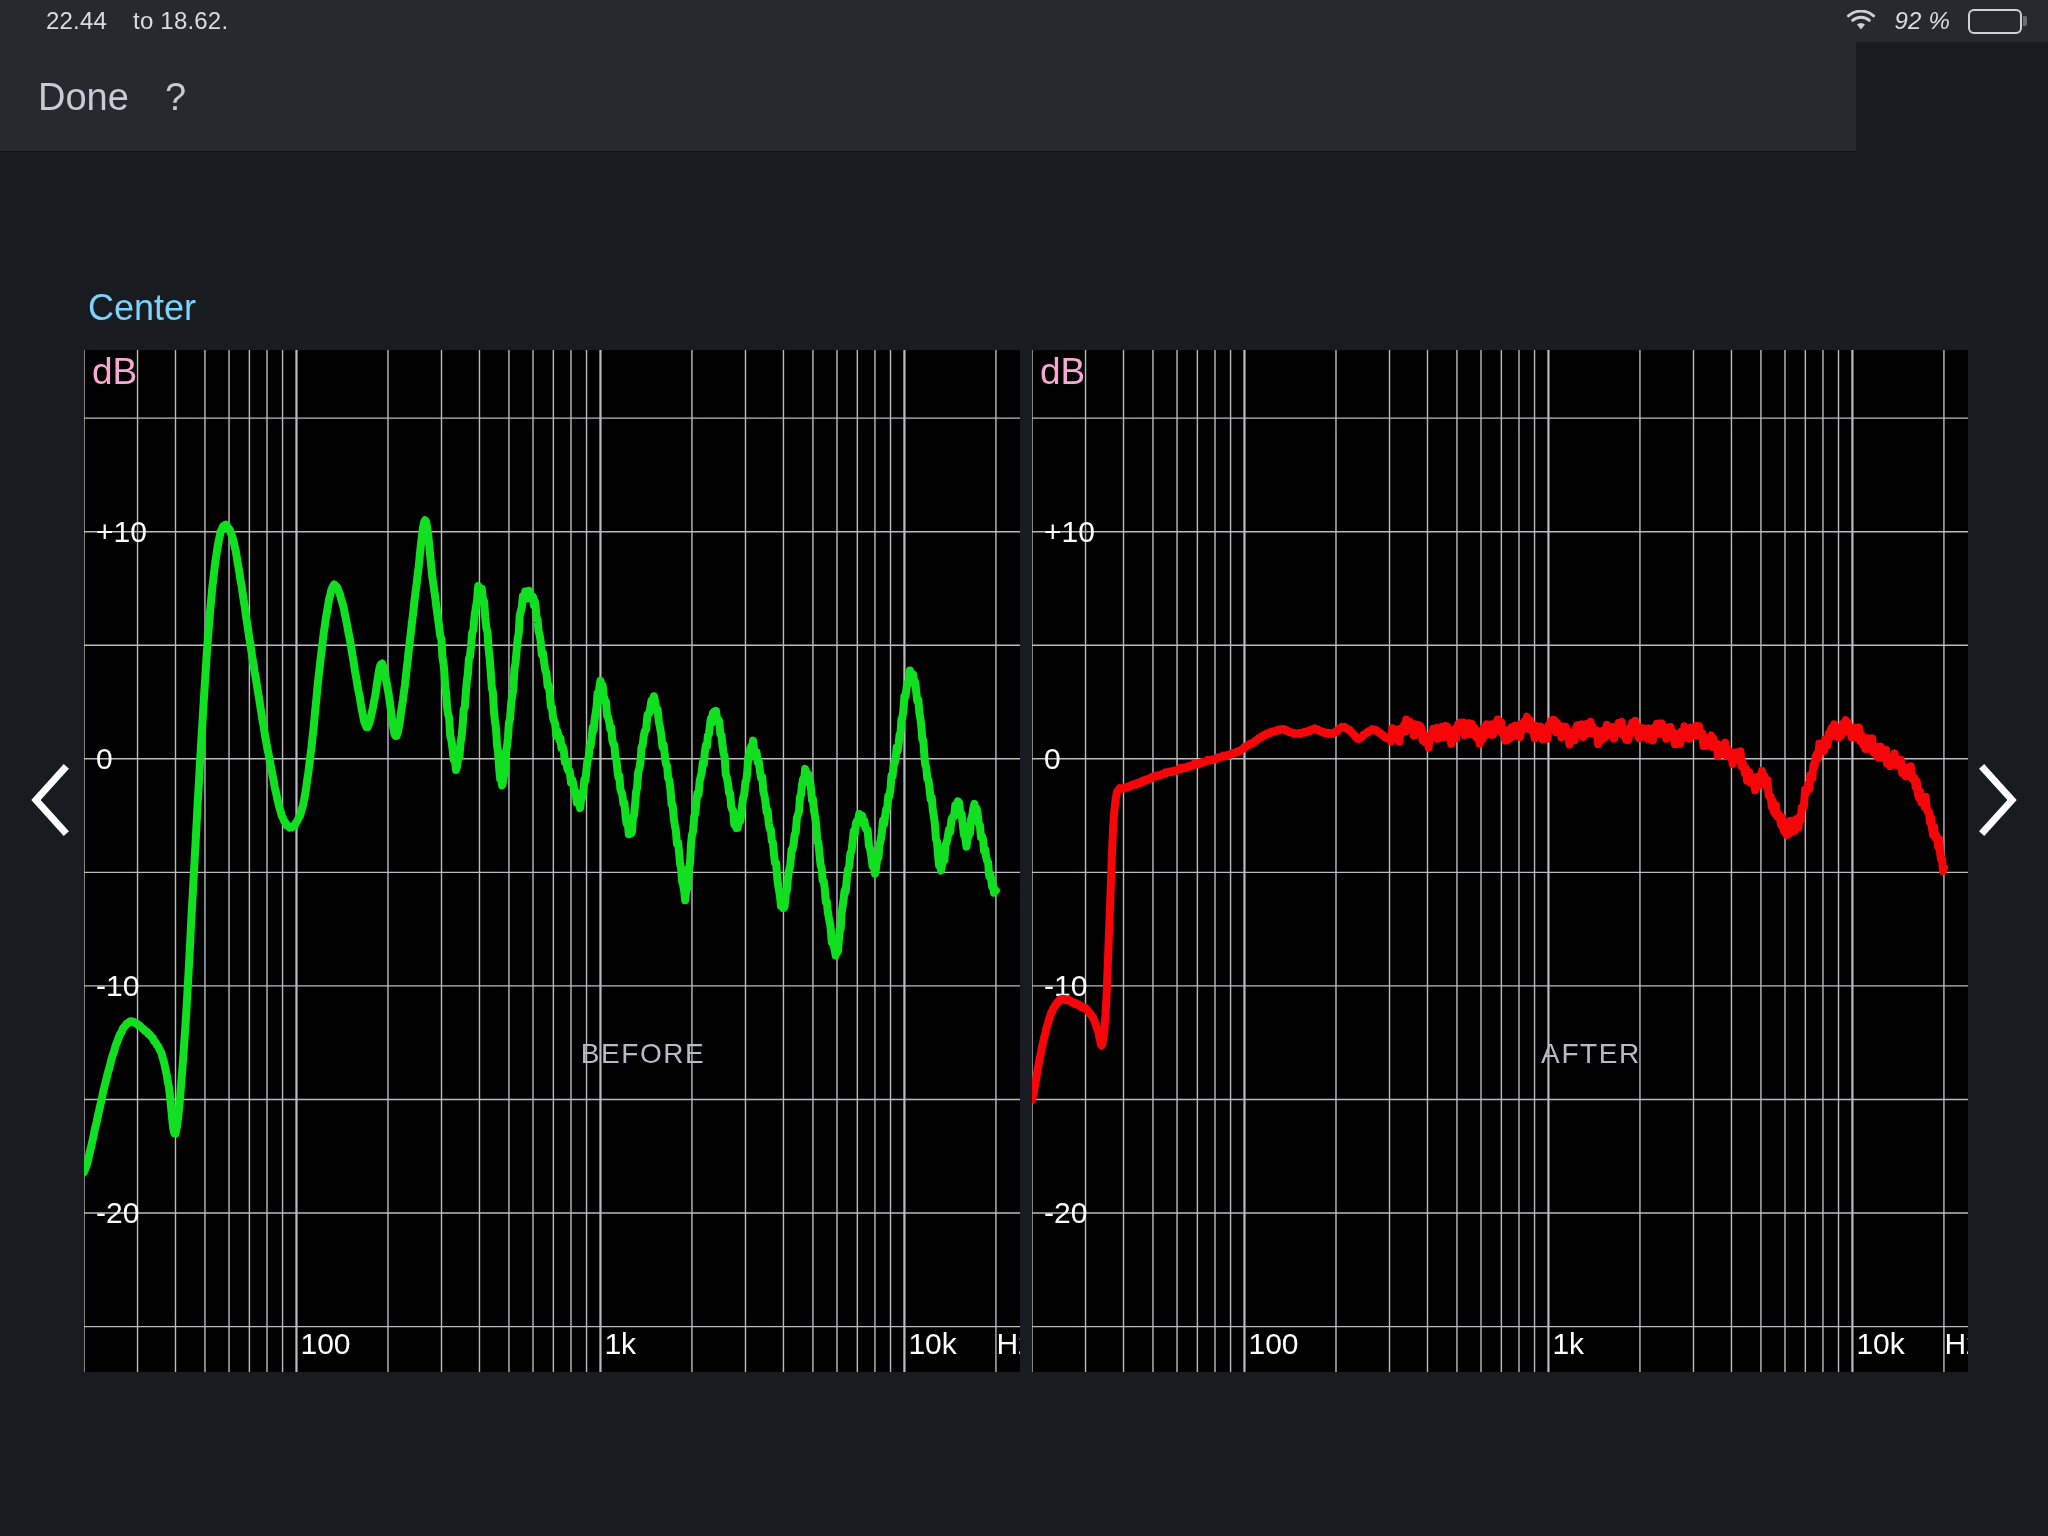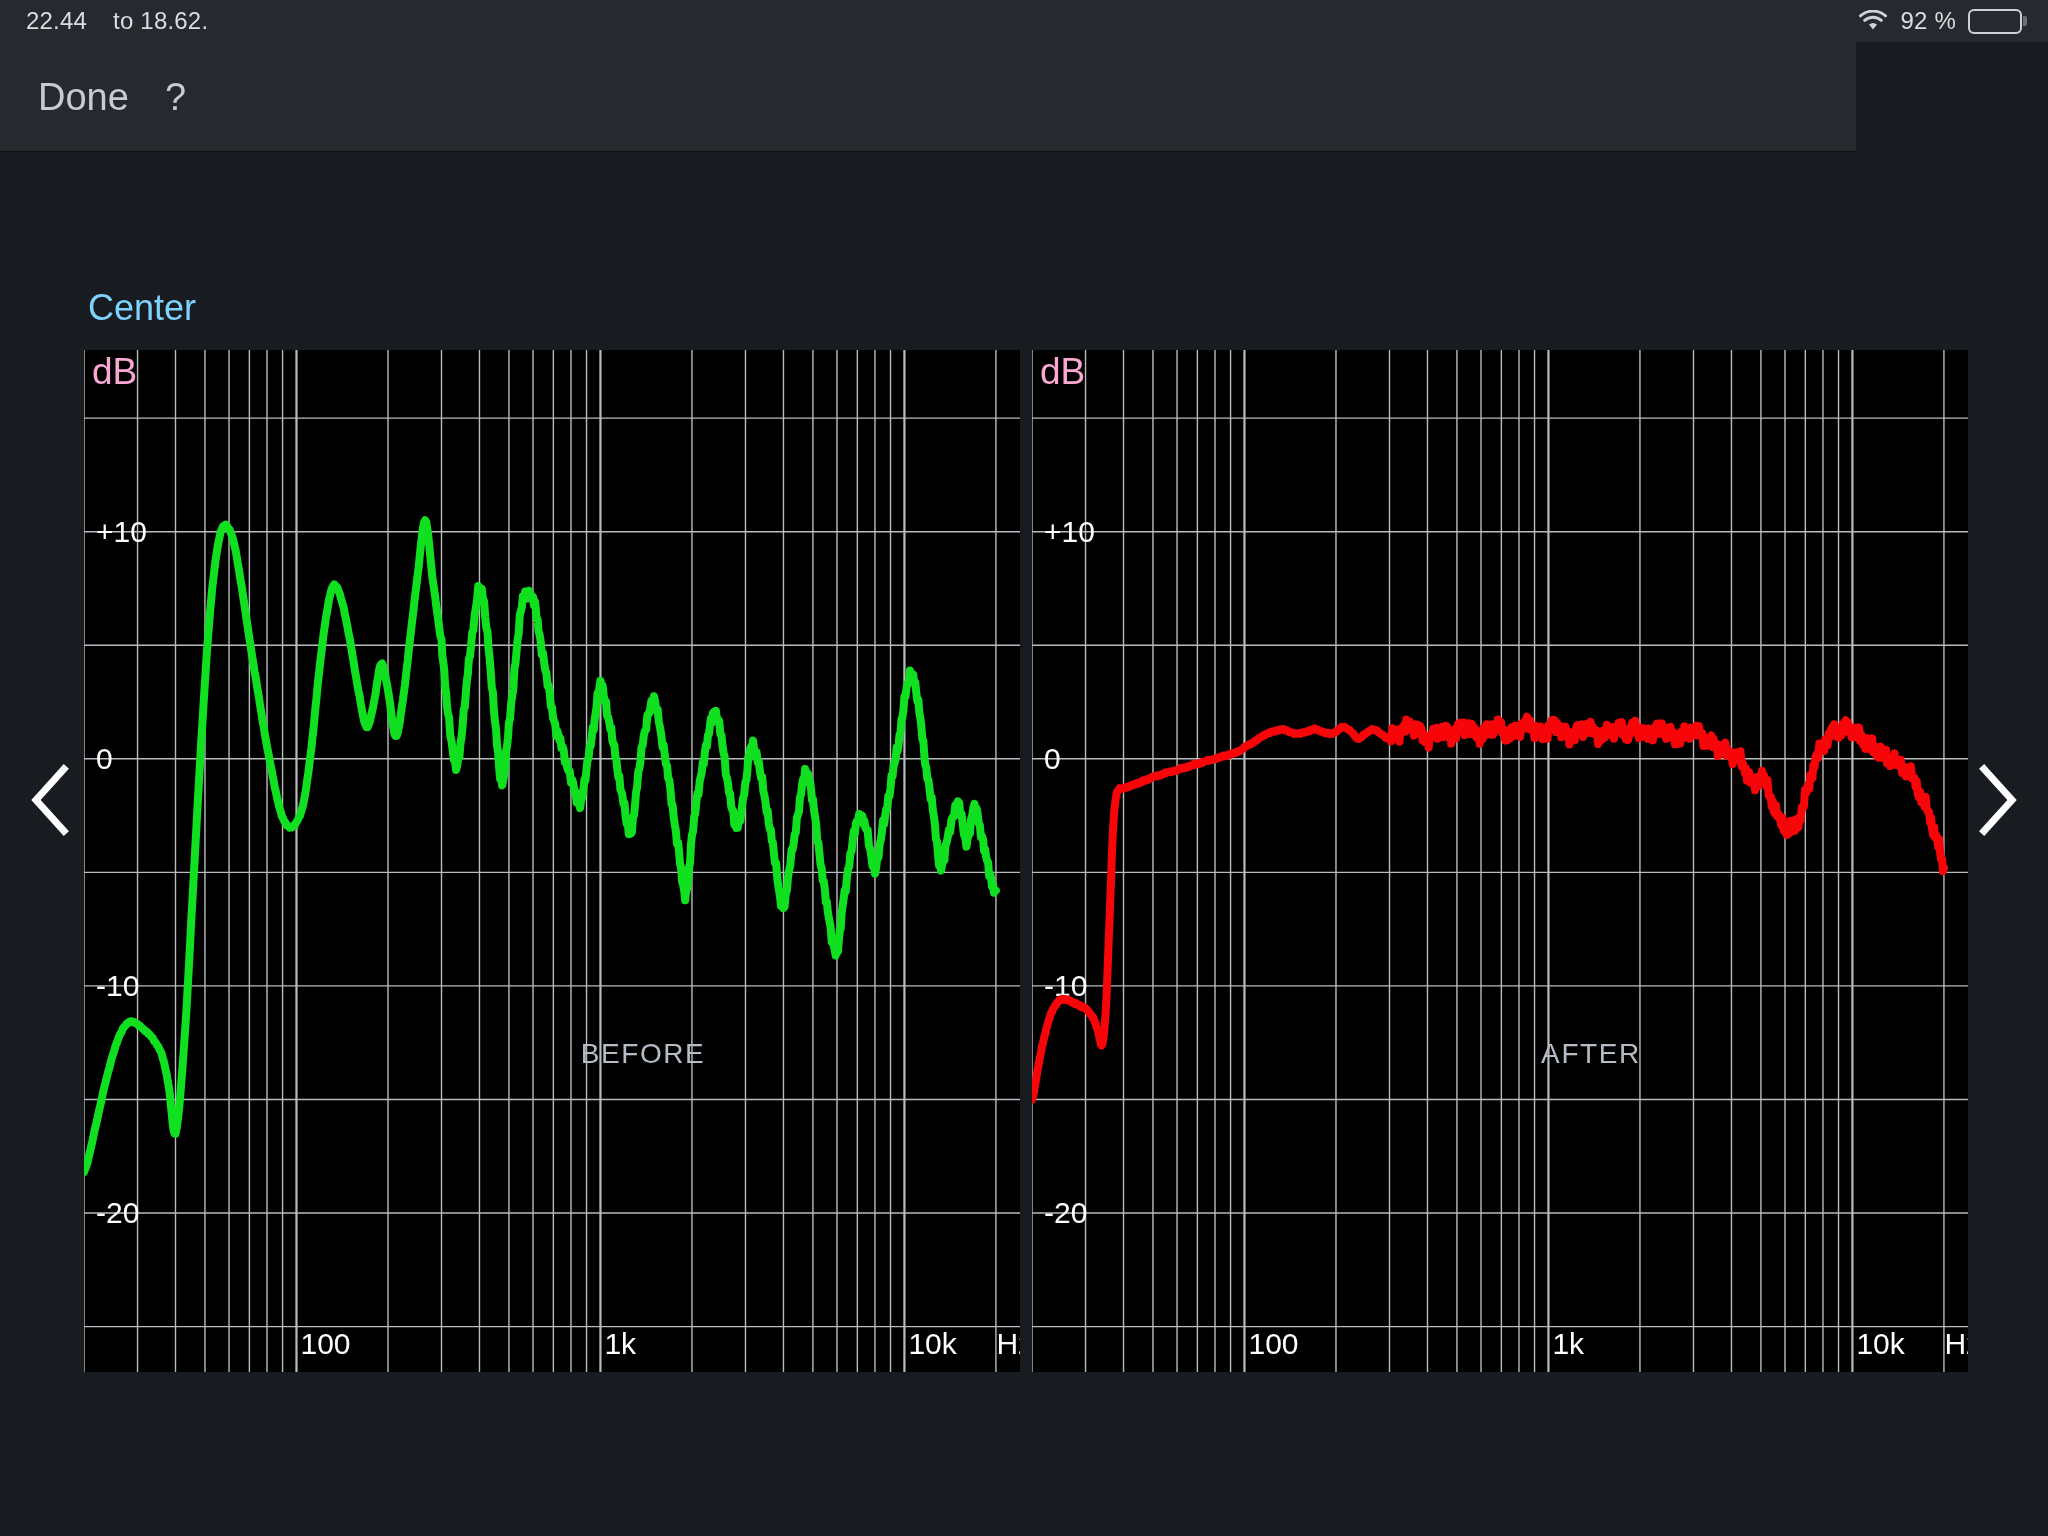--- a/index.html
+++ b/index.html
@@ -10,22 +10,22 @@
     overflow:hidden;
   }
 
   
   #status-bar{
     position:absolute; left:0; top:0; width:2048px; height:42px;
     background:#26292d; color:#d8dde2;
     display:flex; align-items:center; justify-content:space-between;
     padding:0 26px; font-size:24px; letter-spacing:.2px;
   }
-  .sb-left{ display:flex; align-items:baseline; gap:26px; }
-  .sb-right{ display:flex; align-items:center; gap:12px; }
+  .sb-left{ display:flex; align-items:baseline; gap:26px;margin-left:20px; }
+  .sb-right{ display:flex; align-items:center; gap:18px;font-style:italic; }
   .wifi{ width:30px; height:22px; position:relative; }
   .wifi svg{ display:block; }
   .batt{
     width:54px; height:25px; border:2.5px solid #cdd2d8; border-radius:6px;
     position:relative; padding:2.5px;
   }
   .batt-fill{ height:100%; background:#cdd2d8; border-radius:2px; }
   .batt-cap{
     position:absolute; right:-7px; top:50%; transform:translateY(-50%);
     width:4px; height:10px; background:#6a6f75; border-radius:0 2px 2px 0;

